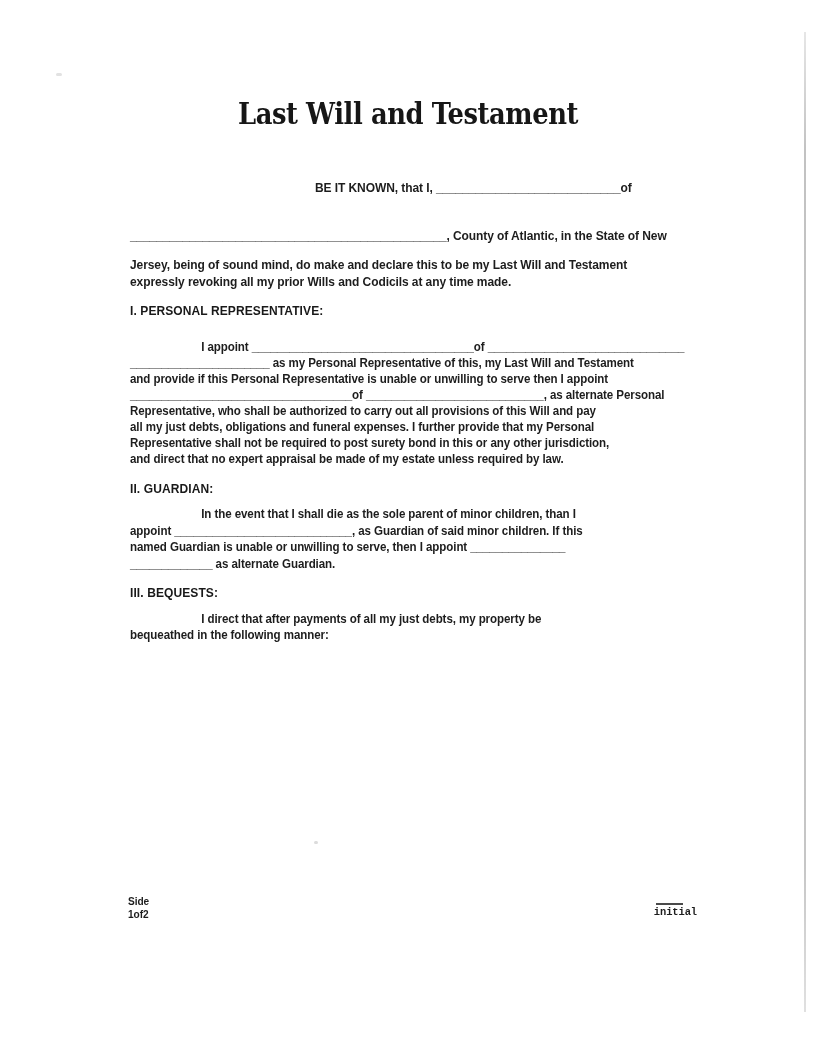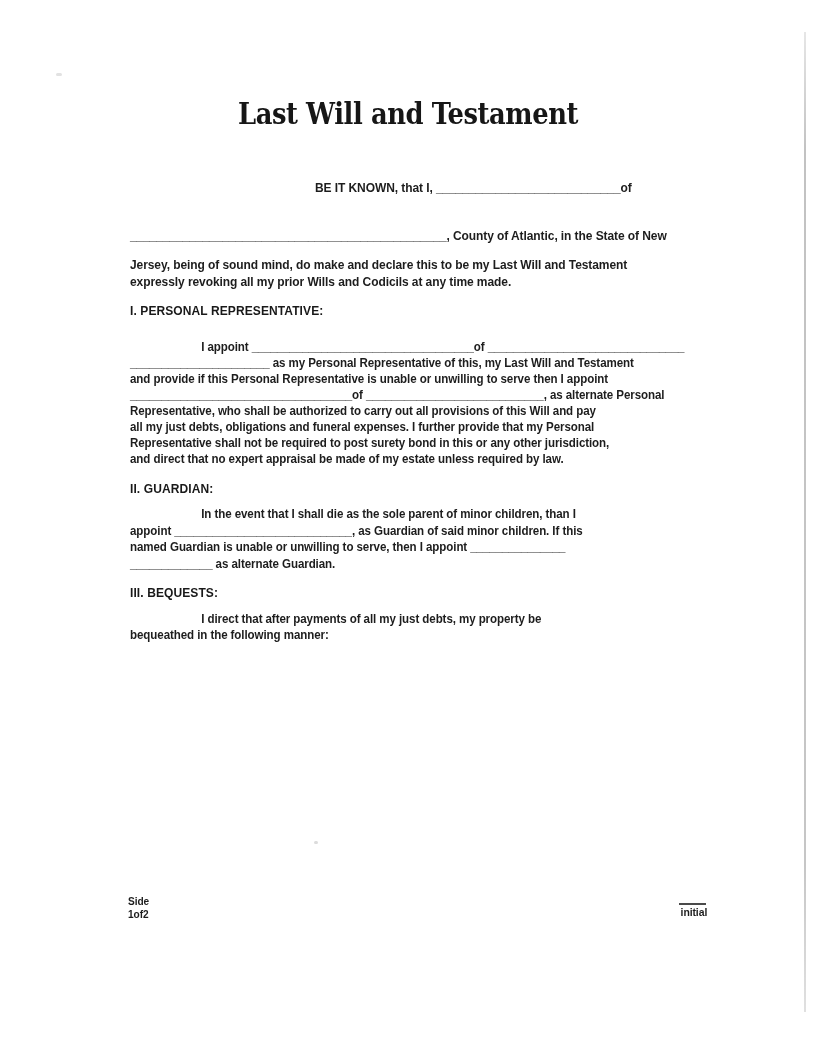--- a/index.html
+++ b/index.html
@@ -48,22 +48,23 @@
   }
   .h-sec1{top:303px;}
   .h-sec2{top:481px;}
   .h-sec3{top:585px;}
   .footer-left{
     position:absolute;left:128px;top:895px;
     font-weight:700;font-size:11px;line-height:13px;letter-spacing:-0.1px;
     transform:scaleX(0.92);transform-origin:0 0;
   }
   .initial-block{
-    position:absolute;left:676px;top:903px;width:32px;
+    position:absolute;left:653px;top:903px;width:32px;
     text-align:right;
+    font-family:Liberation Mono, monospace;
   }
   .initial-rule{
     width:27px;height:0;border-top:2px solid #4a4a4a;margin:0 auto 1px auto;
   }
   .initial-label{
     font-weight:700;font-size:11px;line-height:12px;letter-spacing:-0.1px;
     transform:scaleX(0.95);transform-origin:50% 0;
   }
   
   .scan-line-right{

